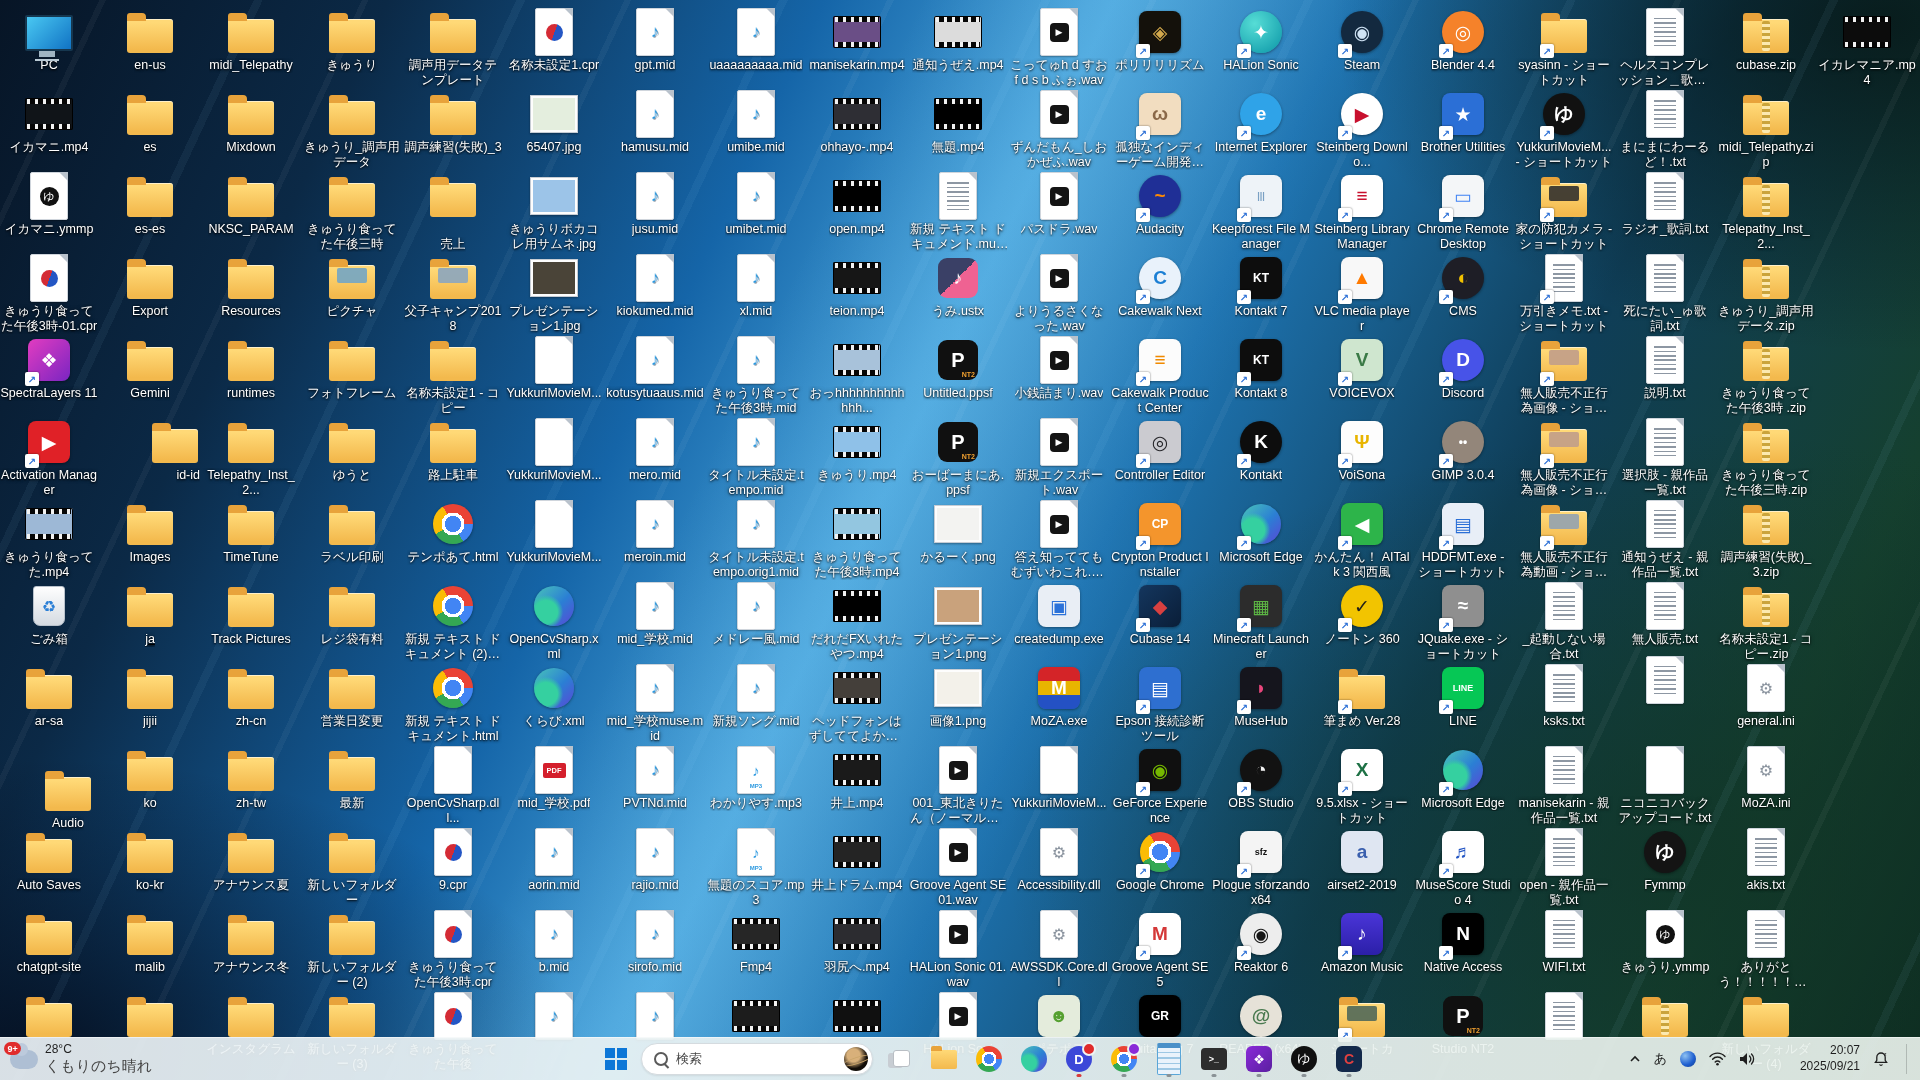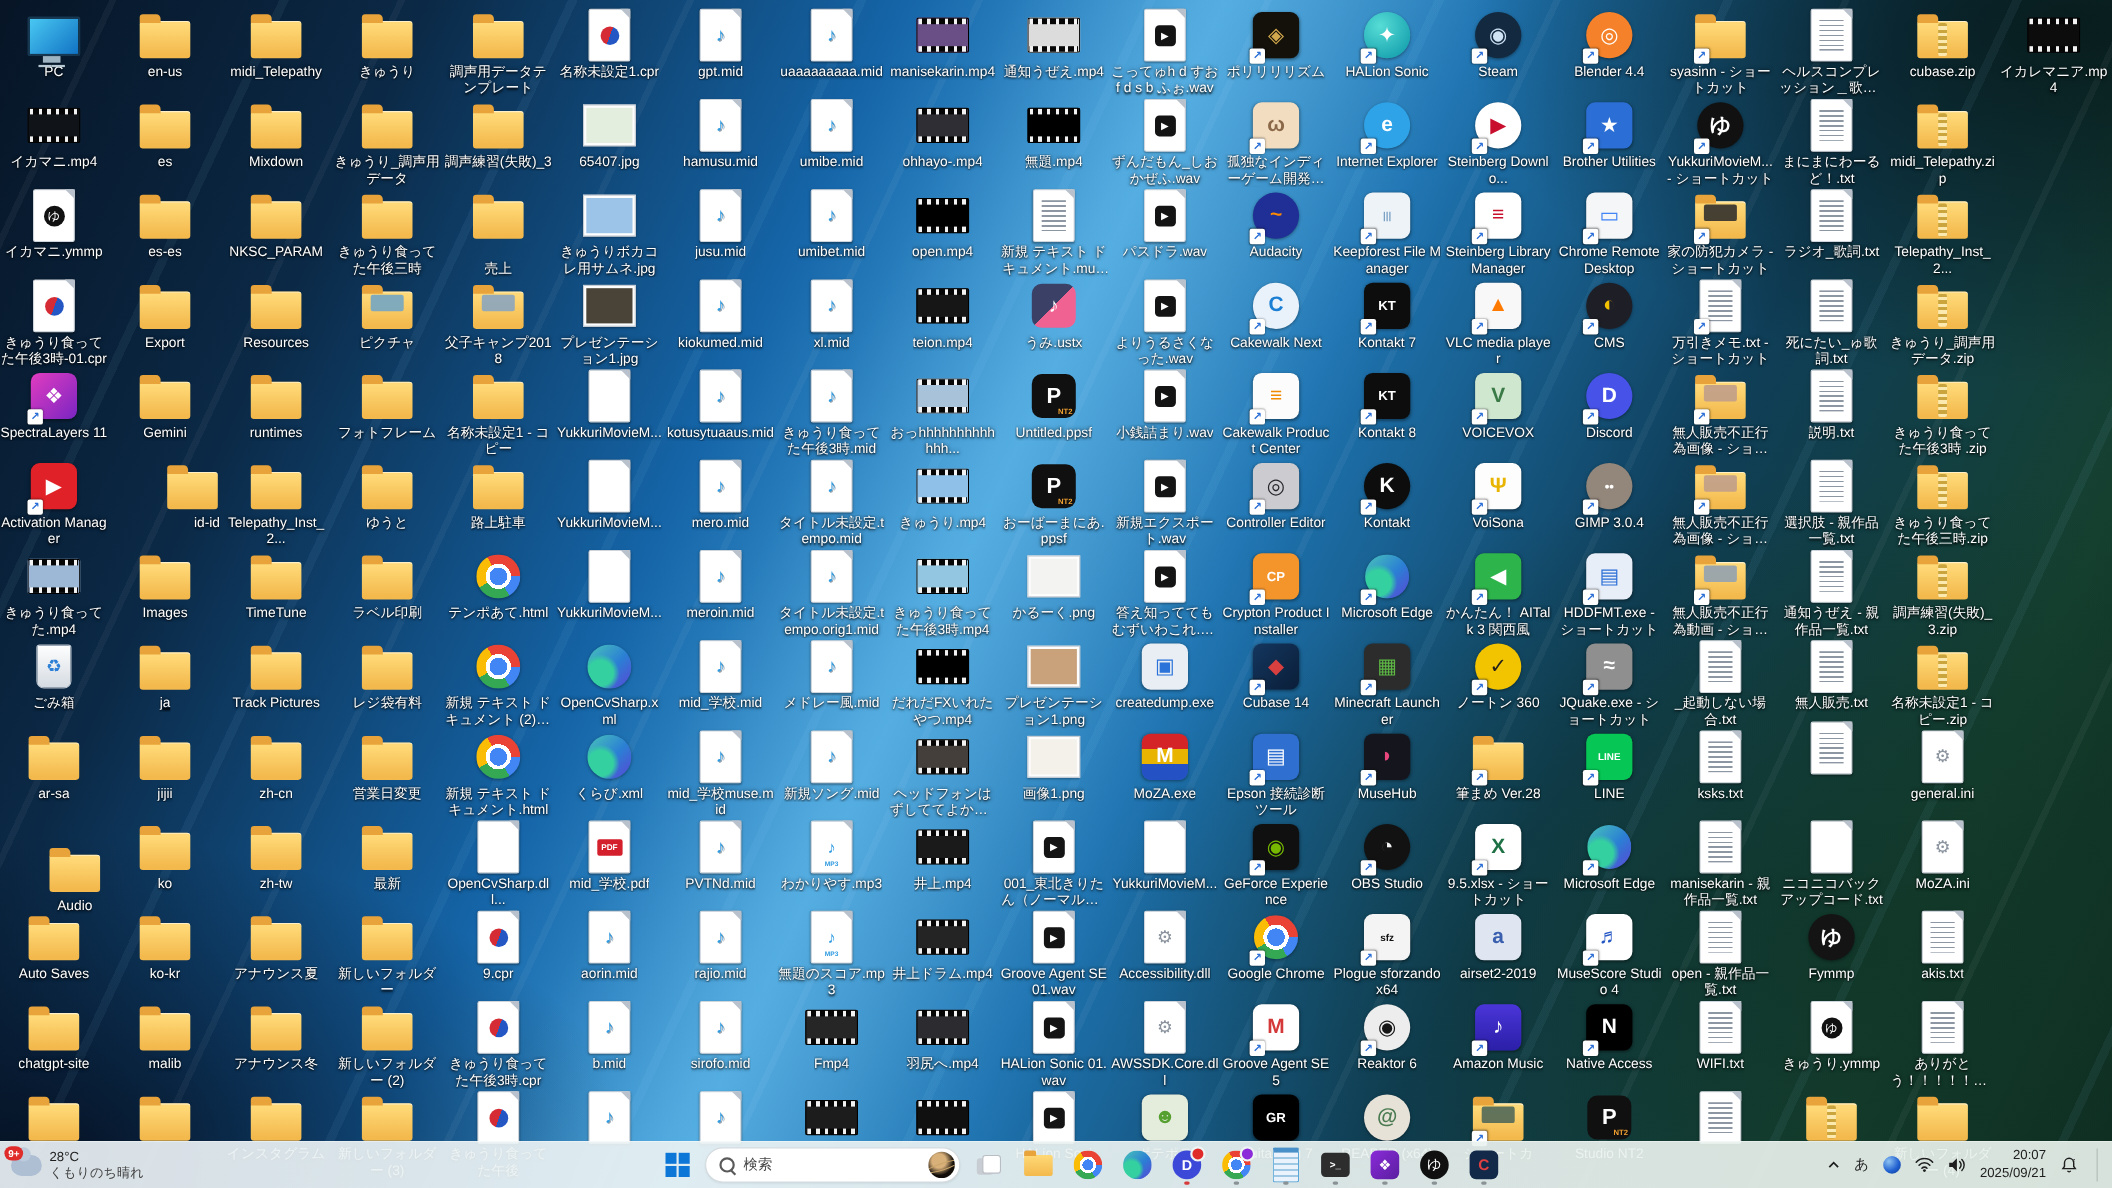--- a/index.html
+++ b/index.html
@@ -78,21 +78,21 @@
   #tb{position:fixed;left:0;bottom:0;width:1920px;height:42px;z-index:50;
     background:linear-gradient(90deg,rgba(235,242,246,.92),rgba(233,242,236,.92));
     border-top:1px solid rgba(255,255,255,.5);display:flex;align-items:center;}
   .weather{position:absolute;left:10px;top:0;height:42px;display:flex;align-items:center;gap:7px;cursor:pointer;}
   .wcl{position:relative;width:28px;height:19px;background:#aebfd4;border-radius:10px;}
   .wcl:before{content:'';position:absolute;left:5px;top:-7px;width:13px;height:13px;border-radius:50%;background:#bccadc;}
   .wbadge{position:absolute;left:-6px;top:4px;background:#e02b2b;color:#fff;font-size:9px;font-weight:bold;
     padding:1.5px 3.5px;border-radius:8px;z-index:2;}
   .wtx{display:flex;flex-direction:column;line-height:1.25;}
   .wtx b{font-size:12px;color:#1f1f1f;font-weight:normal;}
-  .wtx i{font-style:normal;font-size:12px;color:#444;}
+  .wtx i{font-style:normal;font-size:15px;color:#444;}
   .cbar{position:absolute;left:598px;top:0;height:42px;display:flex;align-items:center;gap:7px;}
   .startb{width:36px;height:36px;border:0;background:transparent;border-radius:5px;display:flex;align-items:center;justify-content:center;cursor:pointer;}
   .wlogo{display:grid;grid-template-columns:10px 10px;grid-gap:2px;}
   .wlogo i{width:10px;height:10px;background:#0d77d7;}
   .srch{width:214px;height:30px;background:#fff;border:1px solid #d5dbdf;border-radius:16px;
     display:flex;align-items:center;padding:0 4px 0 12px;gap:8px;cursor:pointer;box-shadow:0 1px 2px rgba(0,0,0,.08);}
   .mag{width:10px;height:10px;border:2px solid #5a5a5a;border-radius:50%;position:relative;flex:none;}
   .mag:after{content:'';position:absolute;left:9px;top:9px;width:6px;height:2px;background:#5a5a5a;transform:rotate(45deg);transform-origin:0 0;}
   .stext{flex:1;font-size:13px;color:#454545;}
   .saturn{width:24px;height:24px;border-radius:50%;background:radial-gradient(circle at 40% 35%,#d8b07a 0 30%,#120d08 62%);position:relative;flex:none;overflow:hidden;}
@@ -119,21 +119,21 @@
   .mini-spec{width:26px;height:26px;border-radius:6px;background:linear-gradient(135deg,#8a2ad8,#5a1fa0);color:#fff;
     font-size:13px;display:flex;align-items:center;justify-content:center;}
   .mini-ymm{width:26px;height:26px;border-radius:50%;background:#101010;color:#fff;font-size:13px;
     display:flex;align-items:center;justify-content:center;}
   .mini-cub{width:26px;height:26px;border-radius:6px;background:#13294a;color:#e04040;font-size:14px;font-weight:bold;
     display:flex;align-items:center;justify-content:center;}
   .tray{position:absolute;right:6px;top:0;height:42px;display:flex;align-items:center;gap:13px;padding-right:4px;}
   .tico{display:flex;align-items:center;justify-content:center;cursor:pointer;color:#1f1f1f;}
   .ime{font-size:13px;}
   .sphere{width:16px;height:16px;border-radius:50%;background:radial-gradient(circle at 32% 30%,#8ec2f2,#1f5fd0 58%,#123a8a);}
-  .clockb{display:flex;flex-direction:column;align-items:flex-end;line-height:1.3;cursor:pointer;}
+  .clockb{display:flex;flex-direction:column;align-items:flex-end;line-height:1.3;cursor:pointer;margin-left:32px;}
   .clockb span{font-size:12px;color:#1f1f1f;}
   .edgeline{width:3px;height:30px;border-left:1px solid rgba(0,0,0,.18);margin-left:4px;}
 </style>
 </head>
 <body>
 
 <div id="wall"></div>
 <div id="desk">
     <div class="cell" style="left: -1px; top: 8px;">
       <div class="icn">

